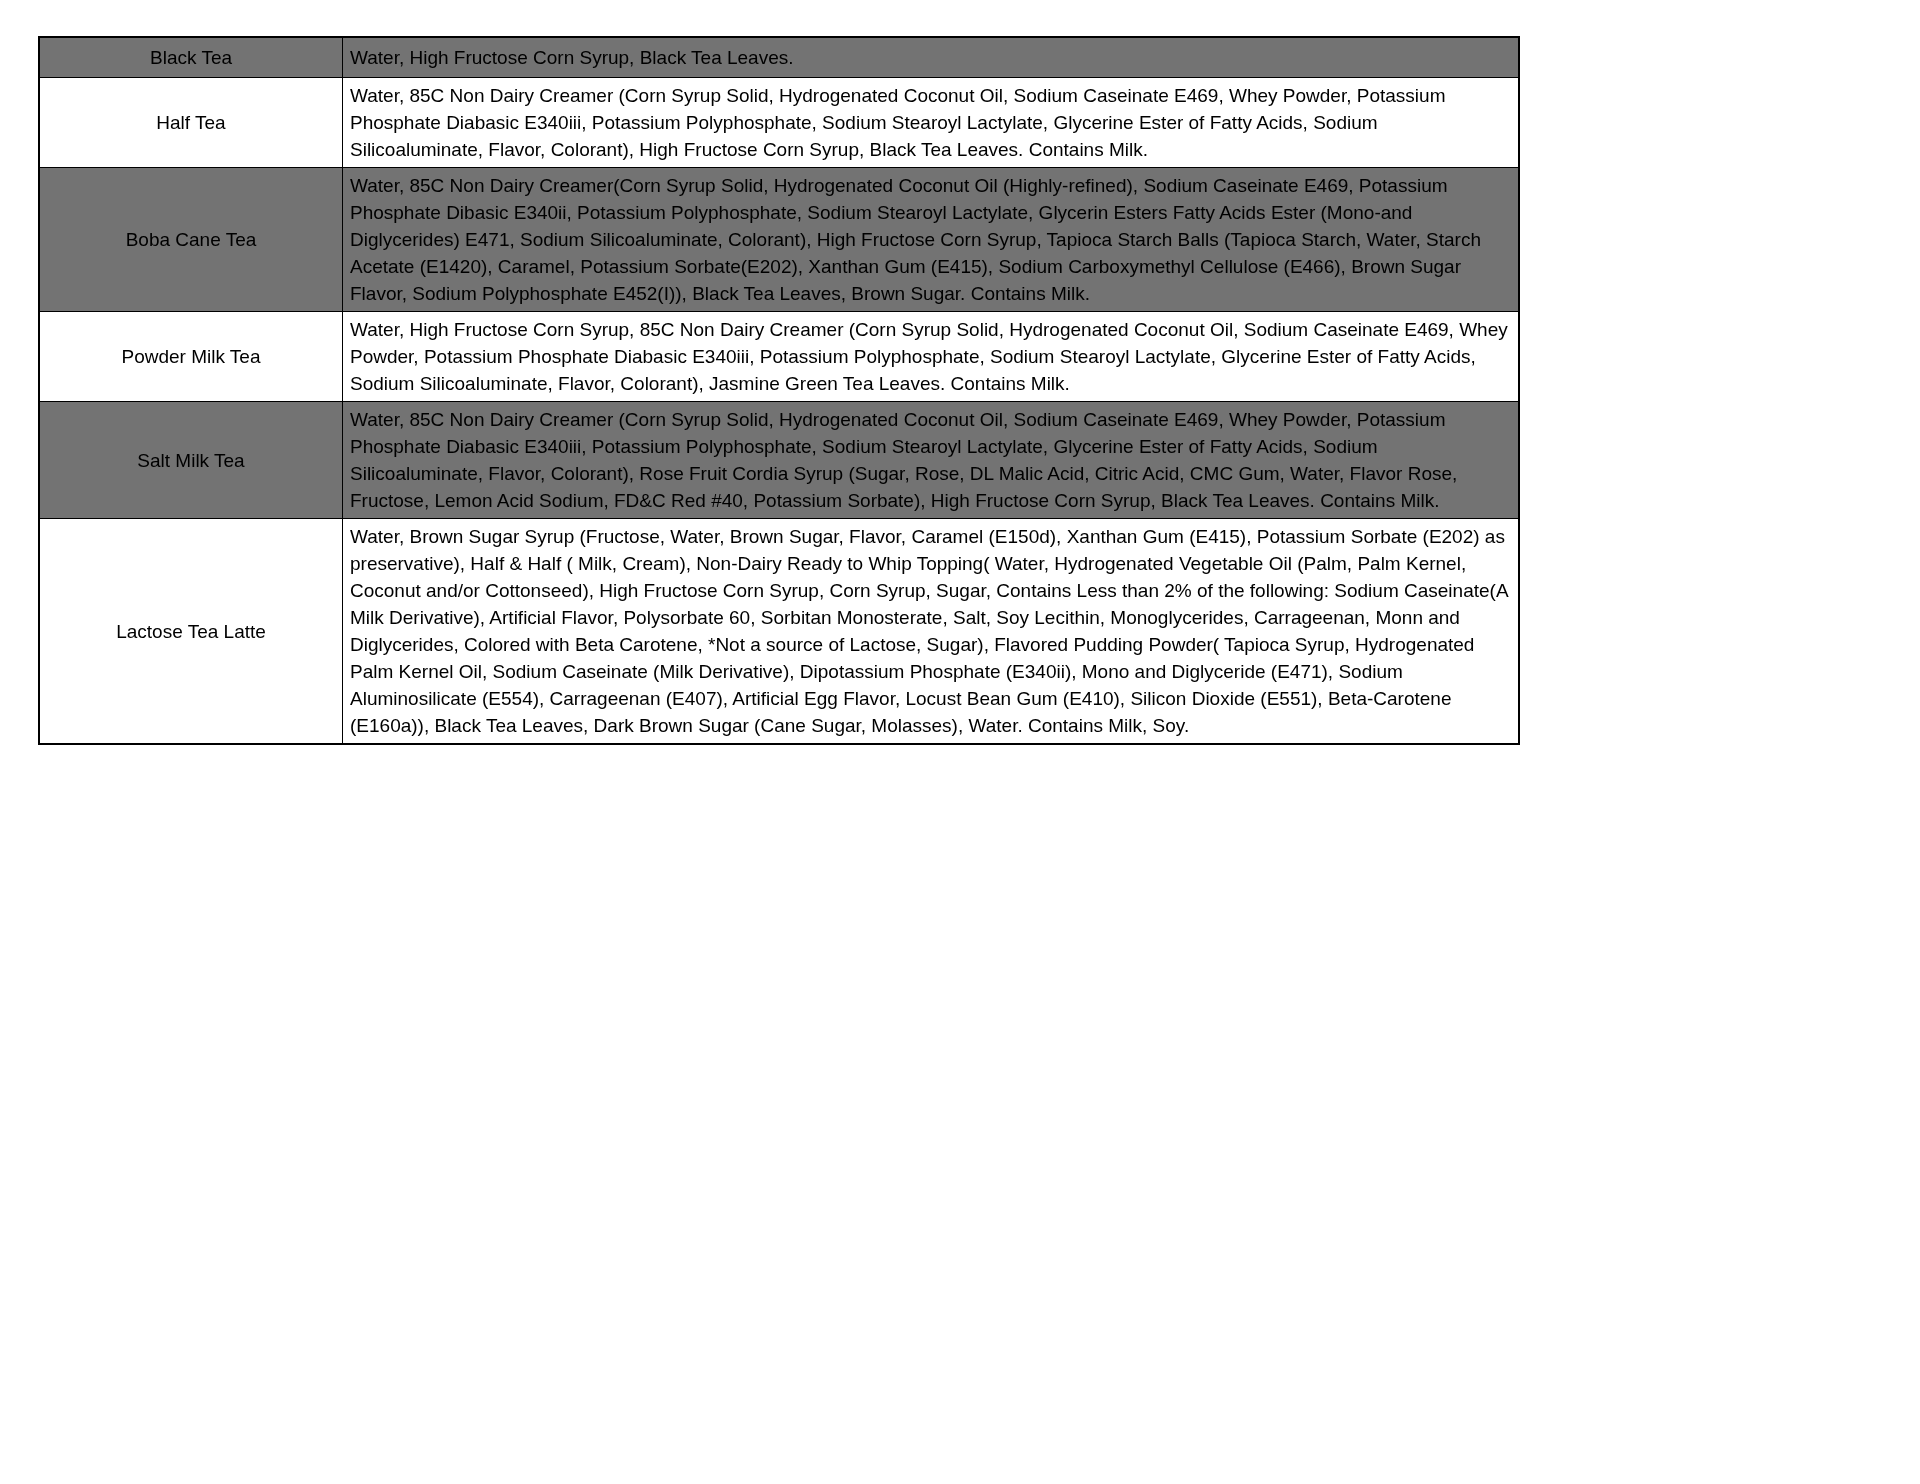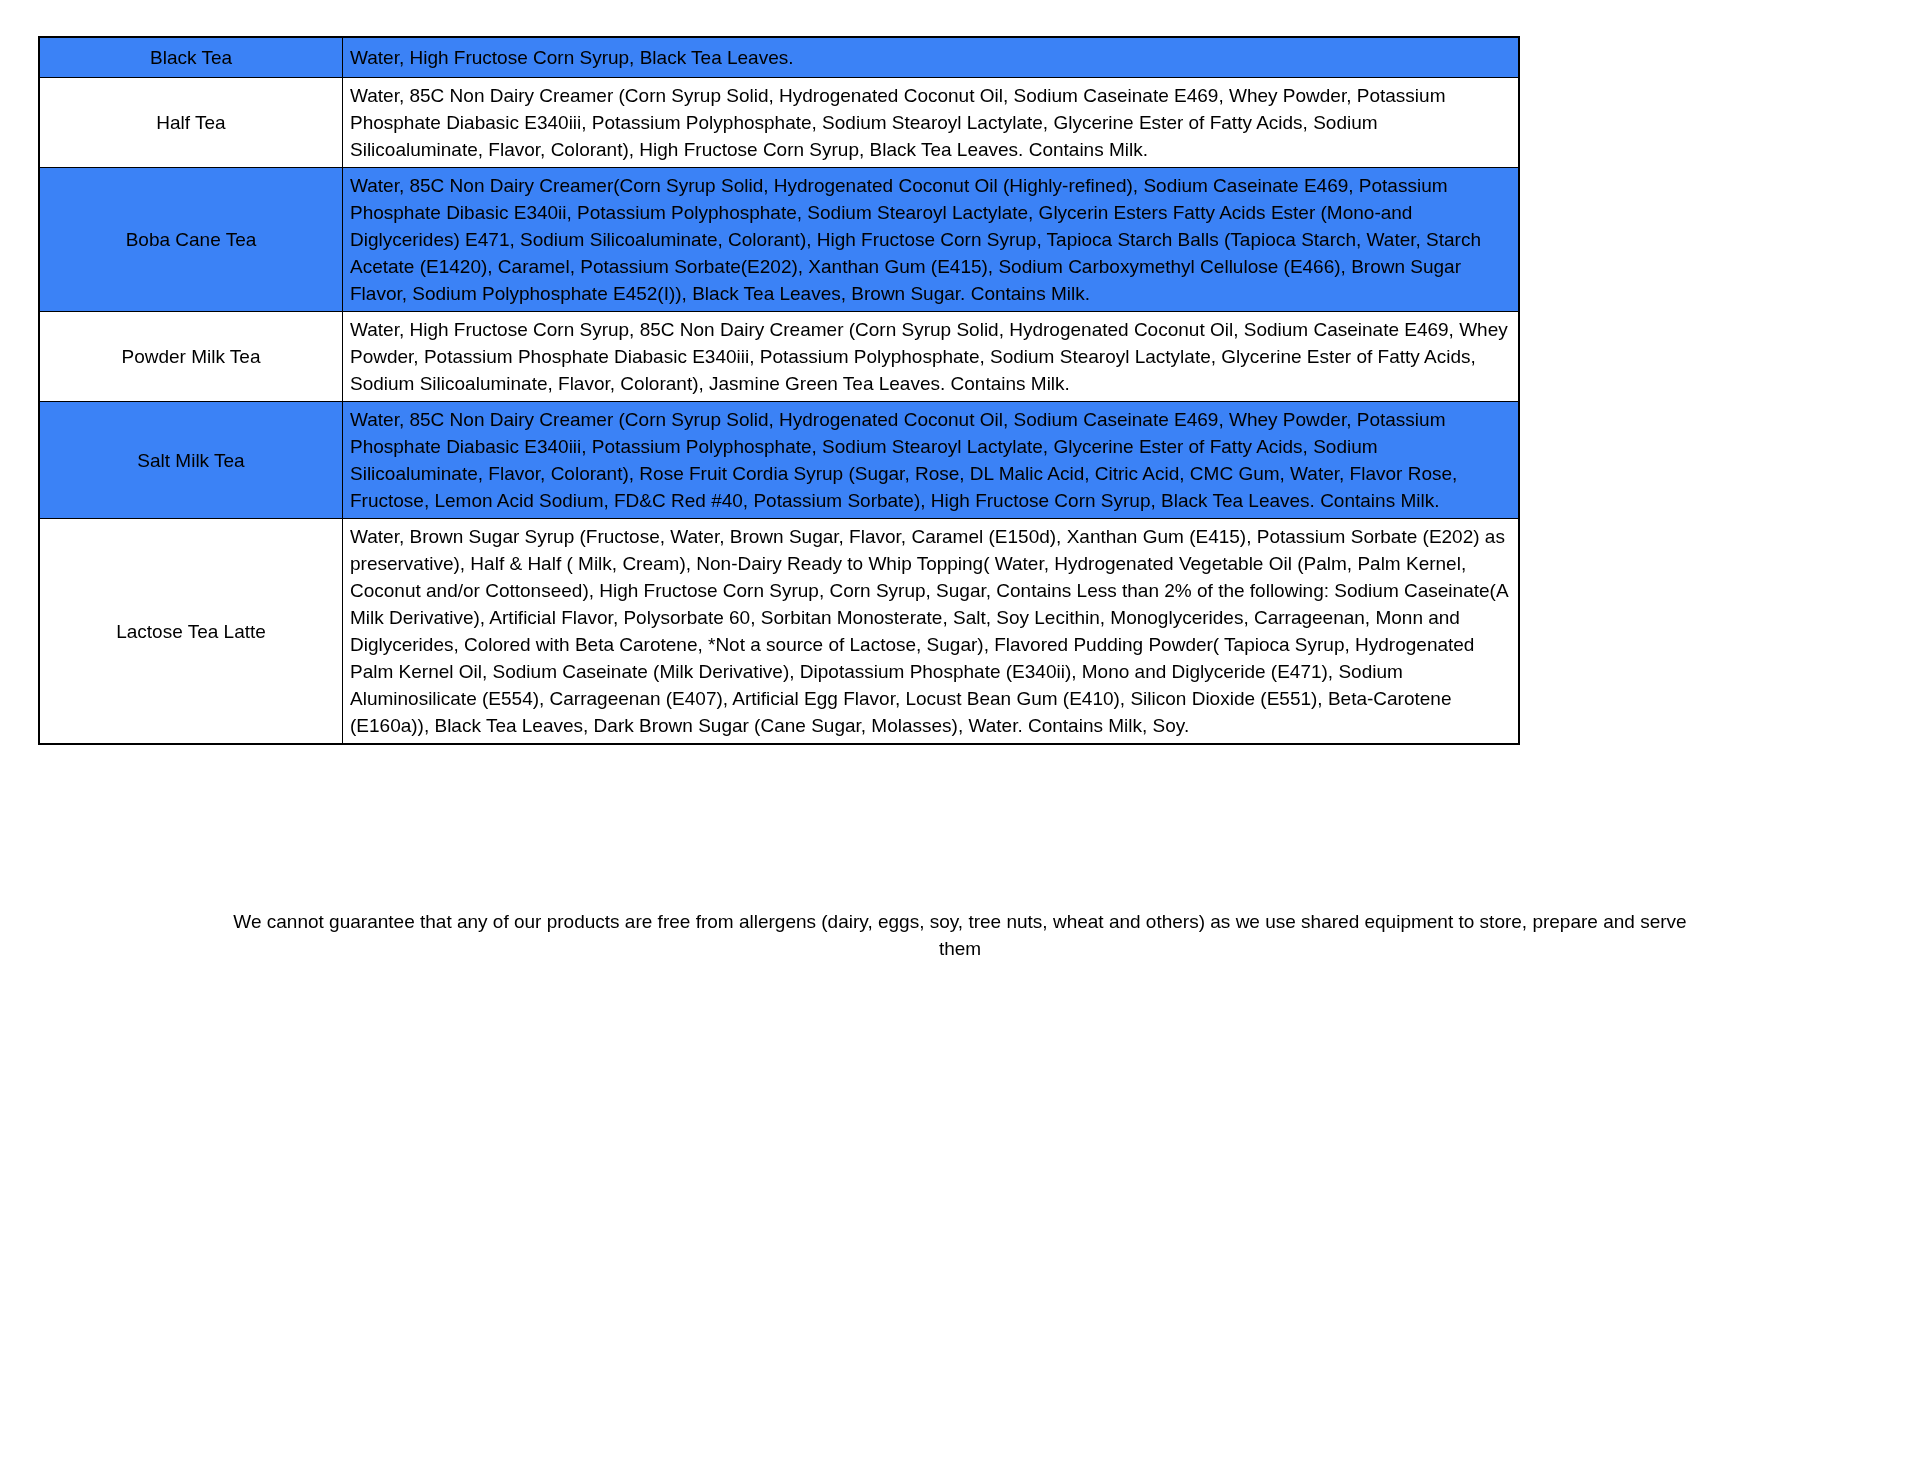--- a/index.html
+++ b/index.html
@@ -37,21 +37,21 @@
   td.name {
     width: 286px;
     text-align: center;
     padding: 6px 8px;
   }
   td.ing {
     text-align: left;
     padding: 4px 6px 4px 7px;
   }
   tr.pink td {
-    background: #3b82f6;
+    background: #737373;
   }
   tr.white td {
     background: #ffffff;
   }
   .disclaimer {
     position: absolute;
     left: 50%;
     transform: translateX(-50%);
     top: 908px;
     width: 1470px;
@@ -87,15 +87,14 @@
         <td class="name">Salt Milk Tea</td>
         <td class="ing">Water, 85C Non Dairy Creamer (Corn Syrup Solid, Hydrogenated Coconut Oil, Sodium Caseinate E469, Whey Powder, Potassium Phosphate Diabasic E340iii, Potassium Polyphosphate, Sodium Stearoyl Lactylate, Glycerine Ester of Fatty Acids, Sodium Silicoaluminate, Flavor, Colorant), Rose Fruit Cordia Syrup (Sugar, Rose, DL Malic Acid, Citric Acid, CMC Gum, Water, Flavor Rose, Fructose, Lemon Acid Sodium, FD&amp;C Red #40, Potassium Sorbate), High Fructose Corn Syrup, Black Tea Leaves. Contains Milk.</td>
       </tr>
       <tr class="white">
         <td class="name">Lactose Tea Latte</td>
         <td class="ing">Water, Brown Sugar Syrup (Fructose, Water, Brown Sugar, Flavor, Caramel (E150d), Xanthan Gum (E415), Potassium Sorbate (E202) as preservative), Half &amp; Half ( Milk, Cream), Non-Dairy Ready to Whip Topping( Water, Hydrogenated Vegetable Oil (Palm, Palm Kernel, Coconut and/or Cottonseed), High Fructose Corn Syrup, Corn Syrup, Sugar, Contains Less than 2% of the following: Sodium Caseinate(A Milk Derivative), Artificial Flavor, Polysorbate 60, Sorbitan Monosterate, Salt, Soy Lecithin, Monoglycerides, Carrageenan, Monn and Diglycerides, Colored with Beta Carotene, *Not a source of Lactose, Sugar), Flavored Pudding Powder( Tapioca Syrup, Hydrogenated Palm Kernel Oil, Sodium Caseinate (Milk Derivative), Dipotassium Phosphate (E340ii), Mono and Diglyceride (E471), Sodium Aluminosilicate (E554), Carrageenan (E407), Artificial Egg Flavor, Locust Bean Gum (E410), Silicon Dioxide (E551), Beta-Carotene (E160a)), Black Tea Leaves, Dark Brown Sugar (Cane Sugar, Molasses), Water. Contains Milk, Soy.</td>
       </tr>
     </tbody>
   </table>
 
-  <div class="disclaimer">We cannot guarantee that any of our products are free from allergens (dairy, eggs, soy, tree nuts, wheat and others) as we use shared equipment to store, prepare and serve them</div>
 
 </div>
 
 </body></html>

